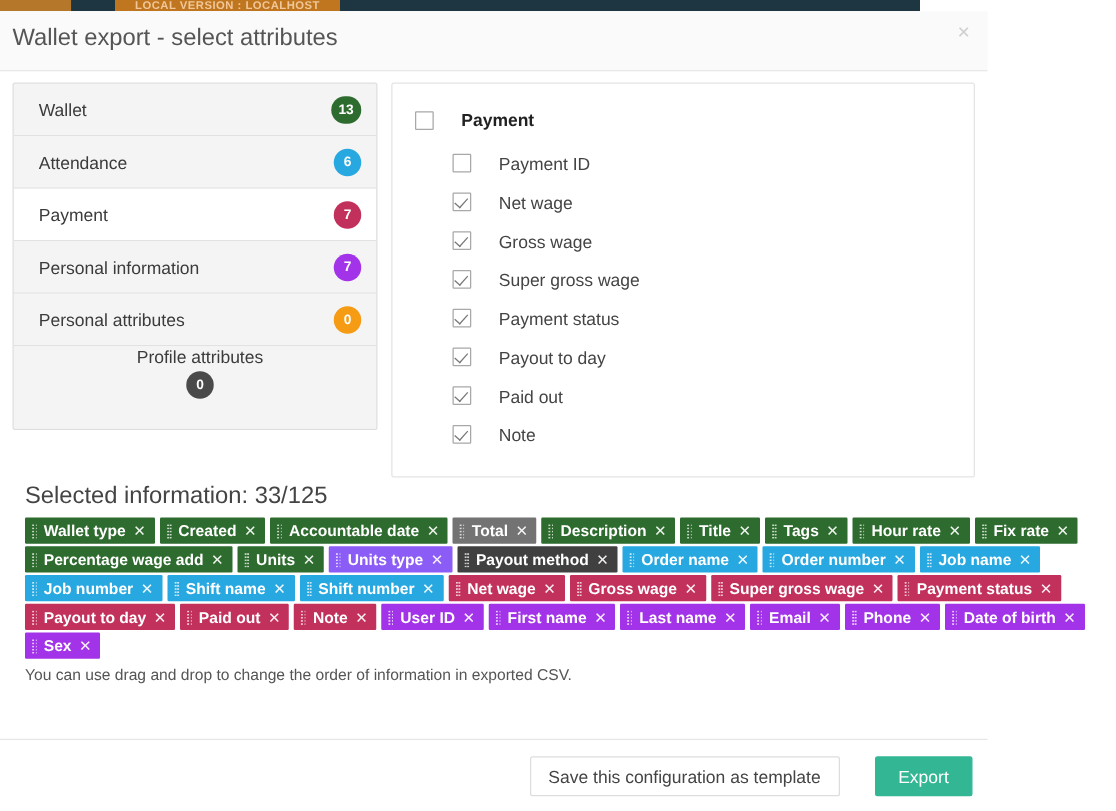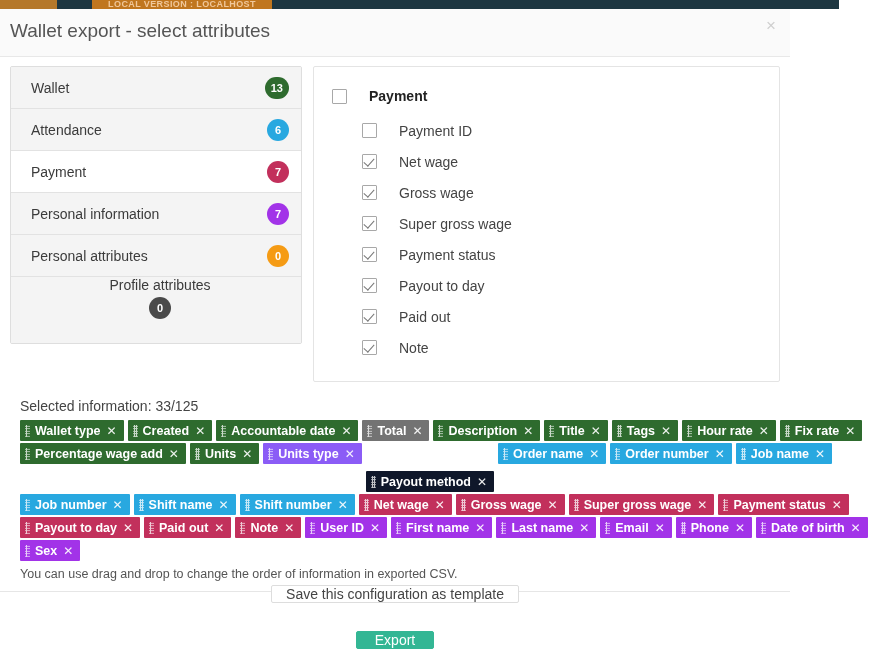--- a/index.html
+++ b/index.html
@@ -7,21 +7,21 @@
     margin: 0; padding: 0;
     width: 893px; height: 649px;
     background: #ffffff;
     font-family: "Liberation Sans", sans-serif;
     overflow: hidden;
   }
 
   
   .topstrip {
     position: absolute; top: 0; left: 0;
-    width: 839px; height: 9px;
+    width: 736px; height: 9px;
     background: #1d3641;
     overflow: hidden;
     z-index: 1;
   }
   .topstrip .seg-brand {
     position: absolute; left: 0; top: 0; width: 57px; height: 9px;
     background: #b5782a;
   }
   .topstrip .seg-dark {
     position: absolute; left: 57px; top: 0; width: 35px; height: 9px;
@@ -127,22 +127,22 @@
     width: 5px; height: 9px;
     border: solid #777;
     border-width: 0 1.6px 1.6px 0;
     transform: rotate(42deg);
   }
   .chk-label { font-size: 14px; color: #444; margin-left: 22px; white-space: nowrap; }
   .chk-row.group .chk-label { font-weight: bold; color: #222; }
 
   
   .selinfo {
-    margin: 16px 0 0 10px;
-    font-size: 14px; color: #444;
+    margin: 4px 0 0 10px;
+    font-size: 19px; color: #444;
   }
   .tagwrap {
     margin: 6px 0 0 10px;
     width: 876px;
     display: flex; flex-wrap: wrap;
     gap: 2px 4px;
   }
   .tag {
     display: inline-flex; align-items: center;
     height: 21px;
@@ -178,21 +178,20 @@
   }
 
   
   .footer {
     position: absolute; left: 0; right: 0; bottom: 0;
     height: 58px;
     border-top: 1px solid #e6e6e6;
     display: flex; align-items: center; justify-content: flex-end;
     gap: 28px;
     padding: 0 12px;
-    flex-direction: column;
   }
   .btn {
     font-family: "Liberation Sans", sans-serif;
     font-size: 14px;
     border-radius: 2px;
     cursor: pointer;
     height: 32px;
     padding: 0 14px;
     white-space: nowrap;
   }
@@ -354,21 +353,21 @@
         <span class="tag" style="background: rgb(46, 107, 46);">
           <span class="grip"></span>
           <span>Units</span>
           <span class="tag-x">✕</span>
         </span>
         <span class="tag" style="background: #8b5cf6;">
           <span class="grip"></span>
           <span>Units type</span>
           <span class="tag-x">✕</span>
         </span>
-        <span class="tag" style="background: #0f172a; margin-top: 28px;">
+        <span class="tag" style="background: #404040;">
           <span class="grip"></span>
           <span>Payout method</span>
           <span class="tag-x">✕</span>
         </span>
         <span class="tag" style="background: rgb(40, 168, 224);">
           <span class="grip"></span>
           <span>Order name</span>
           <span class="tag-x">✕</span>
         </span>
         <span class="tag" style="background: rgb(40, 168, 224);">

